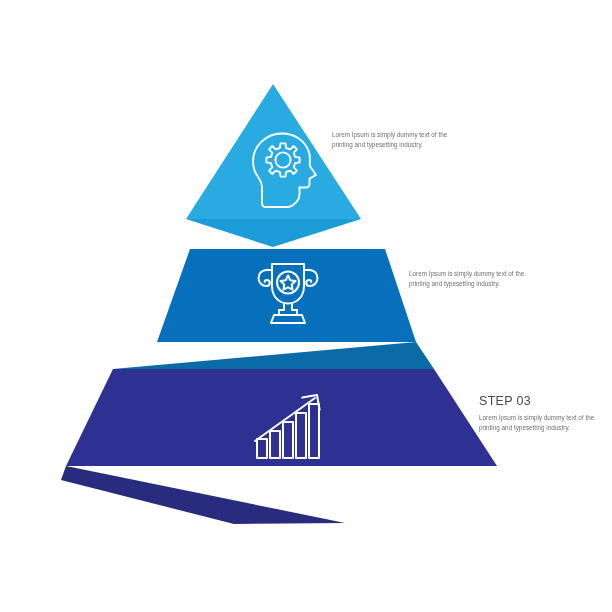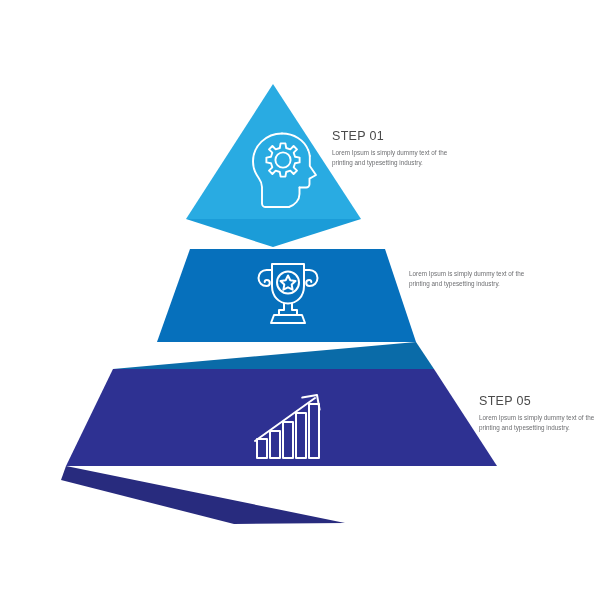--- a/index.html
+++ b/index.html
@@ -152,26 +152,25 @@
       <rect x="41" y="20" width="10" height="45"></rect>
       <rect x="54" y="11" width="10" height="54"></rect>
 
       <line x1="0" y1="48" x2="60" y2="5"></line>
 
       <polyline points="47,2 62,2 62,17" transform="rotate(-10 62 2)"></polyline>
     </g>
   </svg>
 
   <div class="step-label" id="label-step-01">
-    <p class="step-title">STEP 01</p>
     <p class="step-desc">Lorem Ipsum is simply dummy text of the printing and typesetting industry.</p>
   </div>
 
   <div class="step-label" id="label-step-02">
     <p class="step-desc">Lorem Ipsum is simply dummy text of the printing and typesetting industry.</p>
   </div>
 
   <div class="step-label" id="label-step-03">
-    <p class="step-title">STEP 05</p>
+    <p class="step-title">STEP 03</p>
     <p class="step-desc">Lorem Ipsum is simply dummy text of the printing and typesetting industry.</p>
   </div>
 
 </div>
 
 </body></html>

